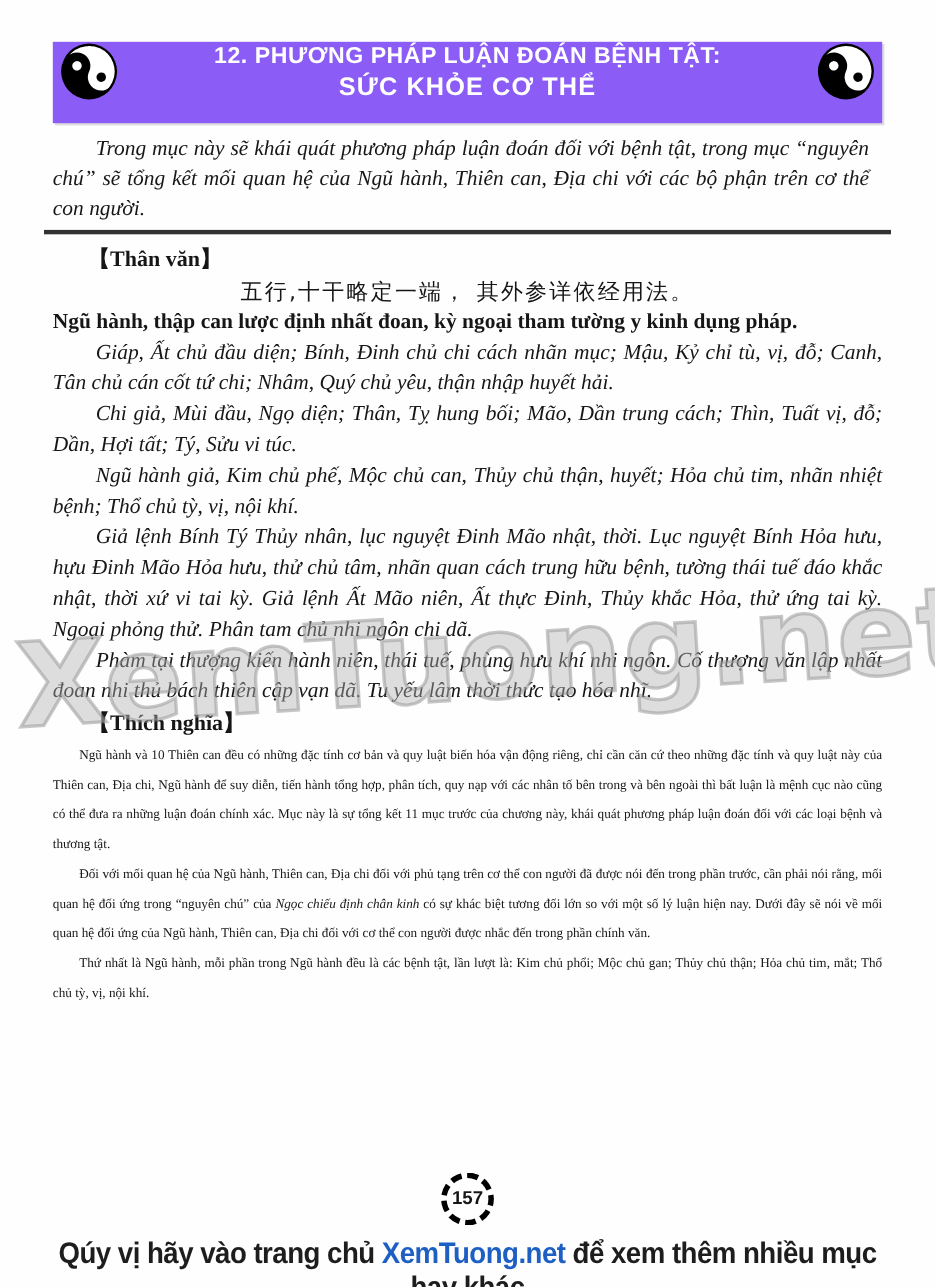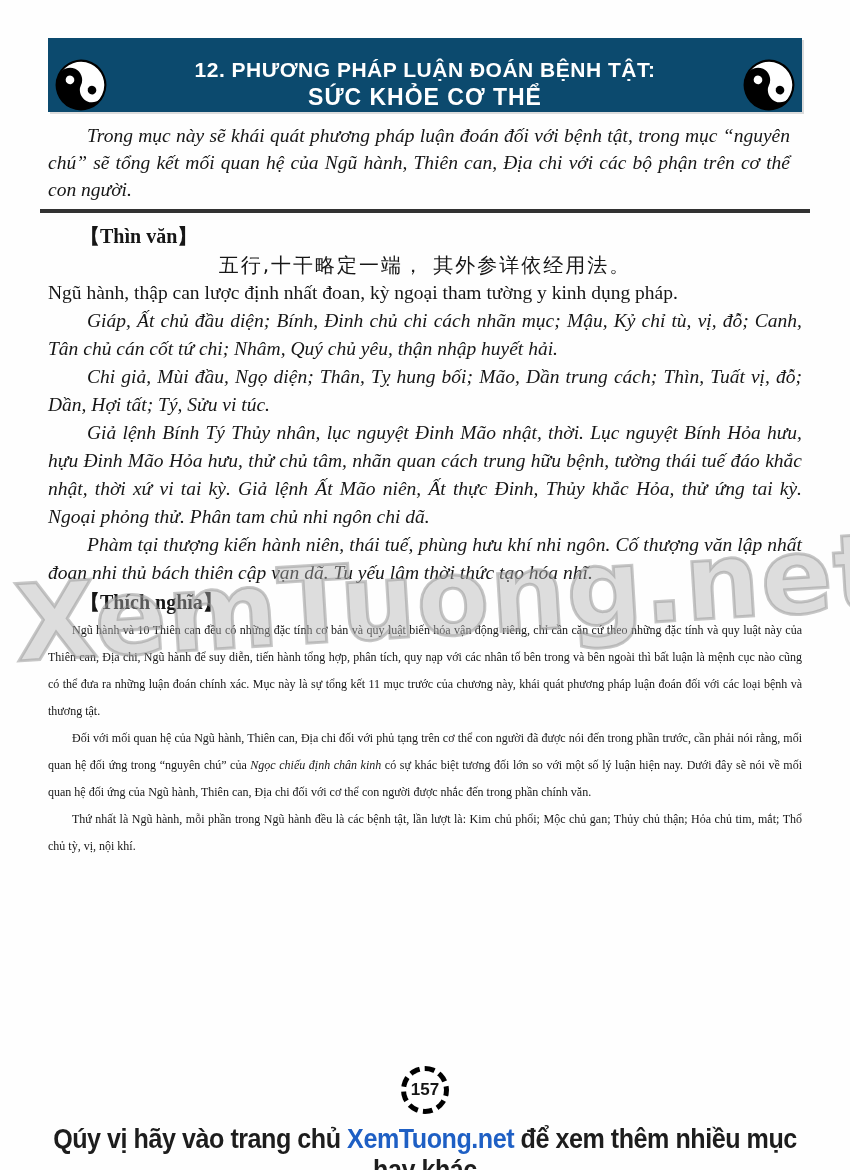--- a/index.html
+++ b/index.html
@@ -12,23 +12,23 @@
     font-family:"Liberation Serif",serif;
   }
   .content{
     position:relative;
     padding:0 48px;
   }
   
   .header-bar{
     margin-top:38px;
     height:74px;
-    background:#0c4a6e;
+    background:#8b5cf6;
     display:flex;
-    align-items:flex-end;
+    align-items:flex-start;
     justify-content:space-between;
     padding:0 6px;
     box-shadow:2px 2px 0 #00000022;
   }
   .yinyang{width:54px;height:54px;flex:0 0 auto;}
   .header-titles{
     flex:1;
     text-align:center;
     color:#fff;
     font-family:"Liberation Sans",sans-serif;
@@ -62,21 +62,21 @@
   }
   .chinese-verse{
     text-align:center;
     font-size:20px;
     letter-spacing:2px;
     line-height:28px;
     margin:0;
     font-family:"DejaVu Sans",sans-serif;
   }
   .viet-bold{
-    font-weight:normal;
+    font-weight:bold;
     font-size:19.5px;
     line-height:28px;
     margin:0;
     text-align:justify;
   }
   .nguyen-chu p{
     margin:0;
     font-style:italic;
     font-size:19.5px;
     line-height:28px;
@@ -166,27 +166,28 @@
           <circle cx="50" cy="27.5" r="8" fill="#000"></circle>
           <circle cx="50" cy="72.5" r="8" fill="#ffffff"></circle>
         </g>
       </svg>
     </div>
 
     <p class="intro">Trong mục này sẽ khái quát phương pháp luận đoán đối với bệnh tật, trong mục “nguyên chú” sẽ tổng kết mối quan hệ của Ngũ hành, Thiên can, Địa chi với các bộ phận trên cơ thể con người.</p>
 
     <div class="divider"></div>
 
-    <p class="section-label">【Thìn văn】</p>
+    <p class="section-label">【Thân văn】</p>
     <p class="chinese-verse">五行,十干略定一端， 其外参详依经用法。</p>
     <p class="viet-bold">Ngũ hành, thập can lược định nhất đoan, kỳ ngoại tham tường y kinh dụng pháp.</p>
 
     <div class="nguyen-chu">
       <p>Giáp, Ất chủ đầu diện; Bính, Đinh chủ chi cách nhãn mục; Mậu, Kỷ chỉ tù, vị, đỗ; Canh, Tân chủ cán cốt tứ chi; Nhâm, Quý chủ yêu, thận nhập huyết hải.</p>
       <p>Chi giả, Mùi đầu, Ngọ diện; Thân, Tỵ hung bối; Mão, Dần trung cách; Thìn, Tuất vị, đỗ; Dần, Hợi tất; Tý, Sửu vi túc.</p>
+      <p>Ngũ hành giả, Kim chủ phế, Mộc chủ can, Thủy chủ thận, huyết; Hỏa chủ tim, nhãn nhiệt bệnh; Thổ chủ tỳ, vị, nội khí.</p>
       <p>Giả lệnh Bính Tý Thủy nhân, lục nguyệt Đinh Mão nhật, thời. Lục nguyệt Bính Hỏa hưu, hựu Đinh Mão Hỏa hưu, thử chủ tâm, nhãn quan cách trung hữu bệnh, tường thái tuế đáo khắc nhật, thời xứ vi tai kỳ. Giả lệnh Ất Mão niên, Ất thực Đinh, Thủy khắc Hỏa, thử ứng tai kỳ. Ngoại phỏng thử. Phân tam chủ nhi ngôn chi dã.</p>
       <p>Phàm tại thượng kiến hành niên, thái tuế, phùng hưu khí nhi ngôn. Cố thượng văn lập nhất đoan nhi thủ bách thiên cập vạn dã. Tu yếu lâm thời thức tạo hóa nhĩ.</p>
     </div>
 
     <p class="section-label">【Thích nghĩa】</p>
     <div class="thich-nghia">
       <p>Ngũ hành và 10 Thiên can đều có những đặc tính cơ bản và quy luật biến hóa vận động riêng, chỉ cần căn cứ theo những đặc tính và quy luật này của Thiên can, Địa chi, Ngũ hành để suy diễn, tiến hành tổng hợp, phân tích, quy nạp với các nhân tố bên trong và bên ngoài thì bất luận là mệnh cục nào cũng có thể đưa ra những luận đoán chính xác. Mục này là sự tổng kết 11 mục trước của chương này, khái quát phương pháp luận đoán đối với các loại bệnh và thương tật.</p>
       <p><span>Đối với mối quan hệ của Ngũ hành, Thiên can, Địa chi đối với phủ tạng trên cơ thể con người đã được nói đến trong phần trước, cần phải nói rằng, mối quan hệ đối ứng trong “nguyên chú” của </span><span class="book-title">Ngọc chiếu định chân kinh</span><span> có sự khác biệt tương đối lớn so với một số lý luận hiện nay. Dưới đây sẽ nói về mối quan hệ đối ứng của Ngũ hành, Thiên can, Địa chi đối với cơ thể con người được nhắc đến trong phần chính văn.</span></p>
       <p>Thứ nhất là Ngũ hành, mỗi phần trong Ngũ hành đều là các bệnh tật, lần lượt là: Kim chủ phổi; Mộc chủ gan; Thủy chủ thận; Hỏa chủ tim, mắt; Thổ chủ tỳ, vị, nội khí.</p>
     </div>

